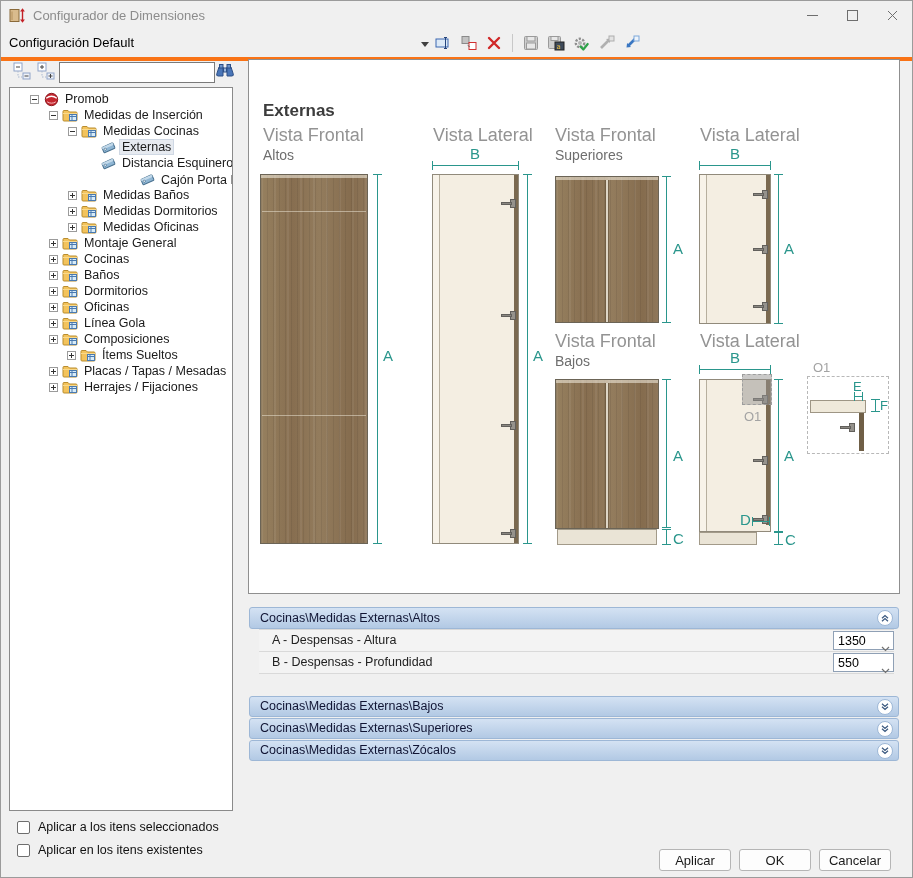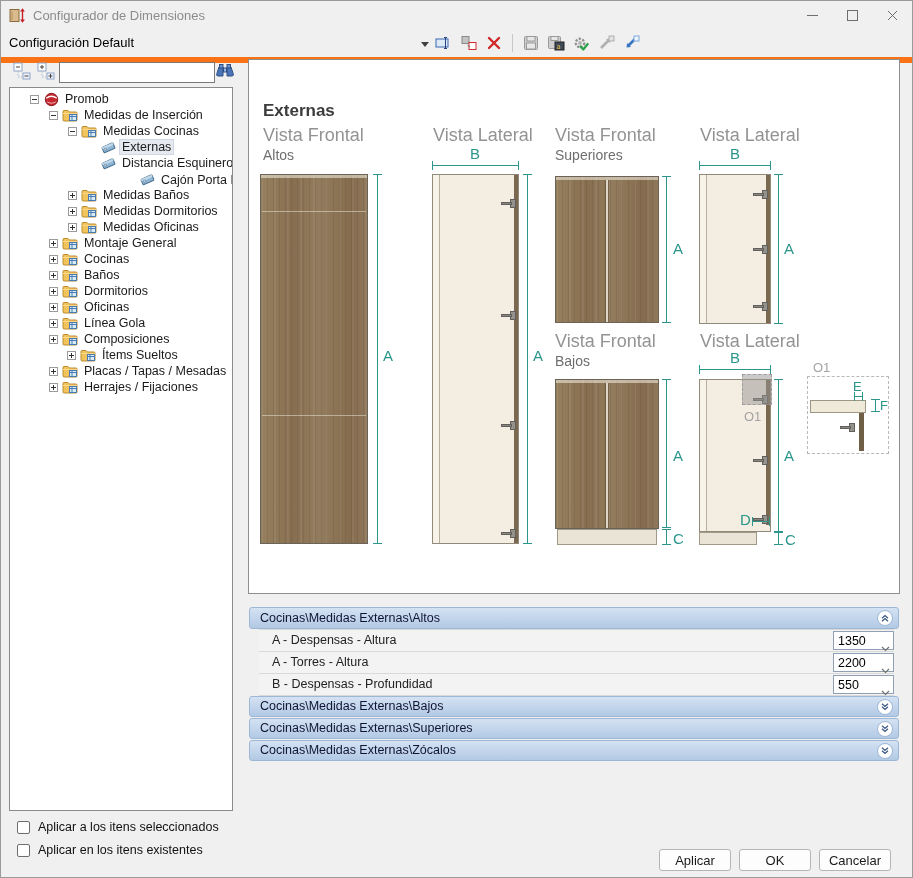--- a/index.html
+++ b/index.html
@@ -13,21 +13,21 @@
 
   
   .titlebar{position:absolute;left:0;top:0;right:0;height:28px;display:flex;align-items:center;}
   .app-icon{margin-left:8px;width:17px;height:17px;display:inline-flex;}
   .win-title{margin-left:7px;font-size:13px;color:#8c8c8c;}
   .win-controls{position:absolute;right:0;top:0;height:28px;display:flex;}
   .win-btn{width:40px;height:28px;display:flex;align-items:center;justify-content:center;color:#6e6e6e;font-size:14px;}
   .max-glyph{width:9px;height:9px;border:1px solid #6e6e6e;display:inline-block;}
 
   
-  .toolbar{position:absolute;left:0;top:28px;right:0;height:28px;border-bottom:6px solid #f97316;}
+  .toolbar{position:absolute;left:0;top:28px;right:0;height:28px;border-bottom:4px solid #f97316;}
   .config-name{position:absolute;left:8px;top:6px;font-size:13px;color:#000;}
   .dd-caret{position:absolute;left:420px;top:13px;width:0;height:0;border-left:4px solid transparent;border-right:4px solid transparent;border-top:5px solid #404040;}
   .tb-icons{position:absolute;left:433px;top:4px;display:flex;align-items:center;gap:5px;}
   .tb-btn{width:20px;height:20px;display:flex;align-items:center;justify-content:center;}
   .tb-sep{width:1px;height:18px;background:#c8c8c8;margin:0 3px;}
 
   
   .srch-icon{position:absolute;width:18px;height:18px;display:flex;}
   .search-input{position:absolute;left:58px;top:61px;width:148px;height:19px;border:1px solid #7a7a7a;font-size:12px;padding:0 3px;background:#fff;}
   .tree-box{position:absolute;left:8px;top:86px;width:224px;height:724px;background:#fff;border:1px solid #8a8a8a;box-sizing:border-box;overflow:hidden;padding-top:3px;}
@@ -643,31 +643,20 @@
         <span class="combo">
           <span class="combo-val">1350</span>
           <span class="combo-chev">
             <svg width="9" height="6" viewBox="0 0 9 6">
               <path d="M1 1l3.5 3.5L8 1" fill="none" stroke="#707070" stroke-width="1.2"></path>
             </svg>
           </span>
         </span>
       </div>
 
-      <div class="prow">
-        <span class="prow-label">A - Torres - Altura</span>
-        <span class="combo">
-          <span class="combo-val">2200</span>
-          <span class="combo-chev">
-            <svg width="9" height="6" viewBox="0 0 9 6">
-              <path d="M1 1l3.5 3.5L8 1" fill="none" stroke="#707070" stroke-width="1.2"></path>
-            </svg>
-          </span>
-        </span>
-      </div>
 
       <div class="prow">
         <span class="prow-label">B - Despensas - Profundidad</span>
         <span class="combo">
           <span class="combo-val">550</span>
           <span class="combo-chev">
             <svg width="9" height="6" viewBox="0 0 9 6">
               <path d="M1 1l3.5 3.5L8 1" fill="none" stroke="#707070" stroke-width="1.2"></path>
             </svg>
           </span>

